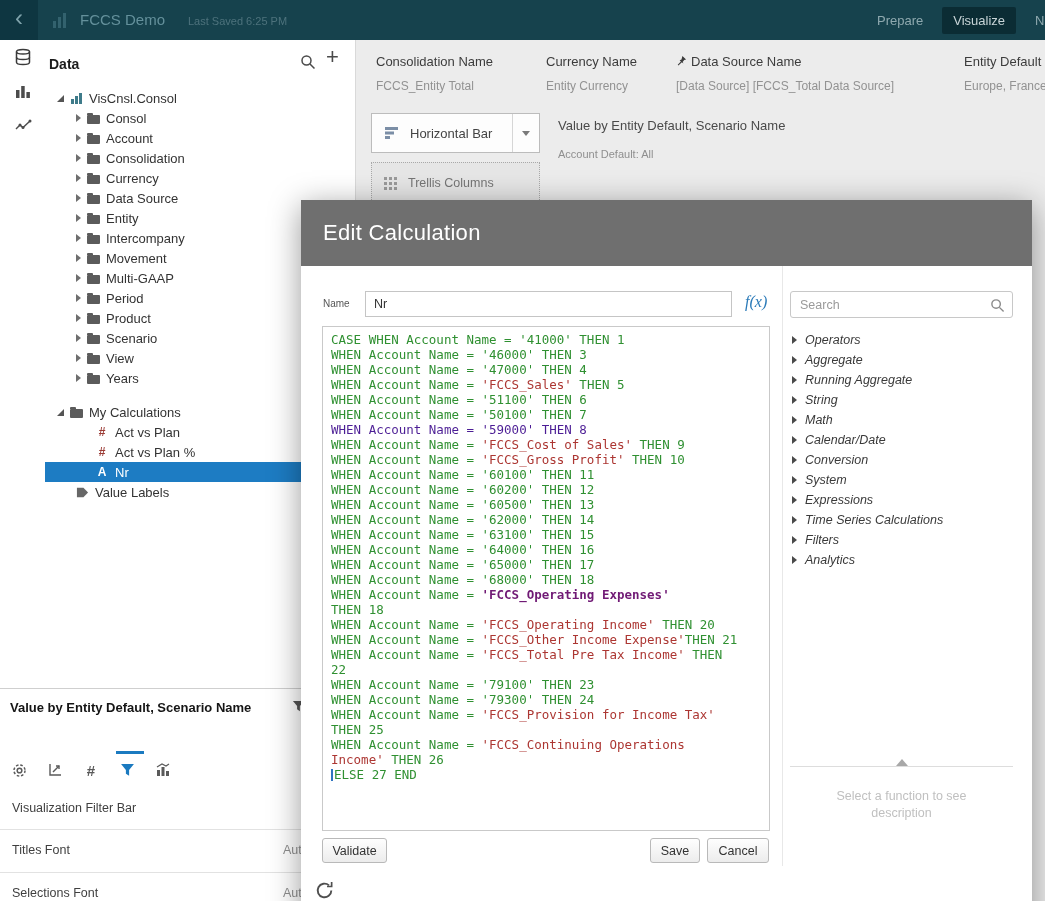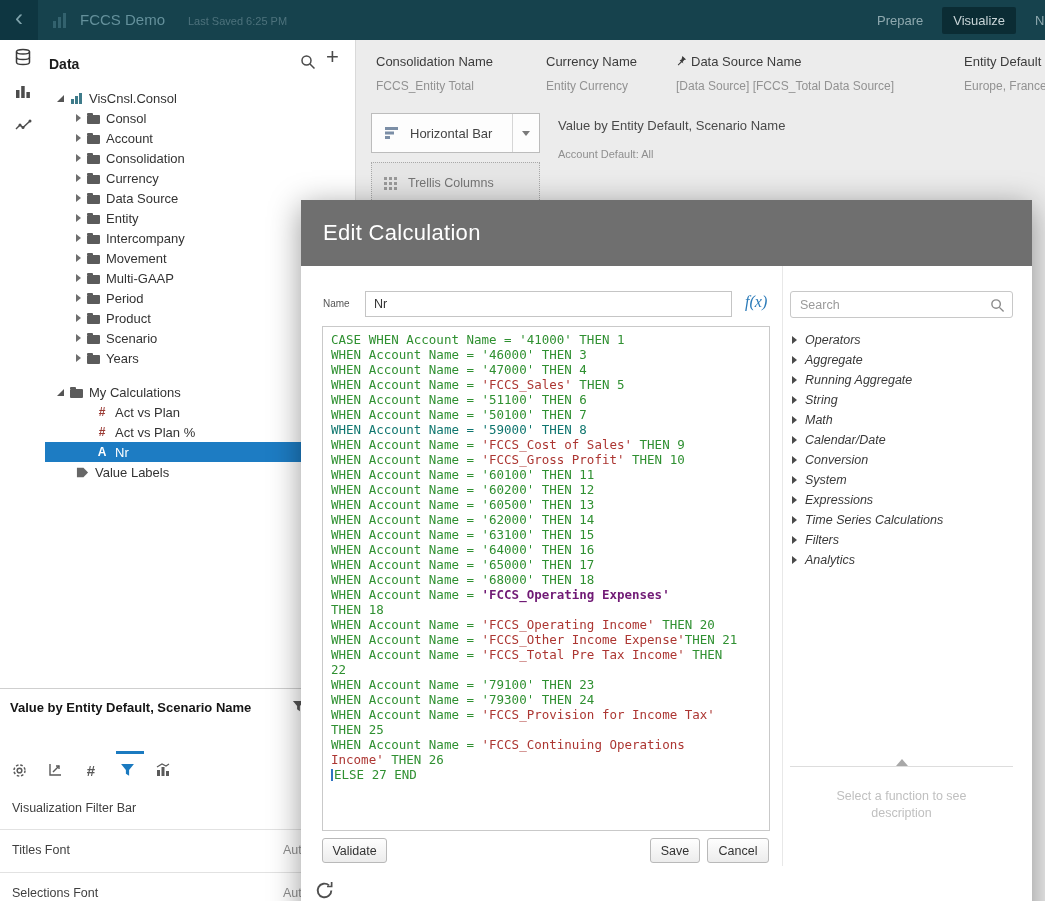--- a/index.html
+++ b/index.html
@@ -226,20 +226,25 @@
             <span class="tree-label" data-interactable="false">Product</span>
           </div>
           <div class="tree-row lvl1" data-interactable="true">
             <span class="tri" data-interactable="true"></span>
             <span class="folder-icon" data-interactable="false"></span>
             <span class="tree-label" data-interactable="false">Scenario</span>
           </div>
           <div class="tree-row lvl1" data-interactable="true">
             <span class="tri" data-interactable="true"></span>
             <span class="folder-icon" data-interactable="false"></span>
+            <span class="tree-label" data-interactable="false">View</span>
+          </div>
+          <div class="tree-row lvl1" data-interactable="true">
+            <span class="tri" data-interactable="true"></span>
+            <span class="folder-icon" data-interactable="false"></span>
             <span class="tree-label" data-interactable="false">Years</span>
           </div>
         </div>
       <div class="tree-row lvl0 gap-top" data-interactable="true">
         <span class="tri expanded" data-interactable="true"></span>
         <span class="folder-icon" data-interactable="false"></span>
         <span class="tree-label" data-interactable="false">My Calculations</span>
       </div>
       <div data-interactable="false">
           <div class="tree-row lvl2" data-interactable="true">
@@ -387,21 +392,21 @@
       <label class="name-label" data-interactable="false">Name</label>
       <input class="name-input" data-interactable="true" value="Nr" style="">
       <span class="fx" data-interactable="true">f(x)</span>
       <div class="code-area" data-interactable="true">
           <div class="code-line" data-interactable="false"><span style="color: rgb(47, 144, 49);">CASE WHEN Account Name = '41000' THEN 1</span></div>
           <div class="code-line" data-interactable="false"><span style="color: rgb(47, 144, 49);">WHEN Account Name = '46000' THEN 3</span></div>
           <div class="code-line" data-interactable="false"><span style="color: rgb(47, 144, 49);">WHEN Account Name = '47000' THEN 4</span></div>
           <div class="code-line" data-interactable="false"><span style="color: rgb(47, 144, 49);">WHEN Account Name = </span><span style="color: rgb(172, 54, 50);">'FCCS_Sales'</span><span style="color: rgb(47, 144, 49);"> THEN 5</span></div>
           <div class="code-line" data-interactable="false"><span style="color: rgb(47, 144, 49);">WHEN Account Name = '51100' THEN 6</span></div>
           <div class="code-line" data-interactable="false"><span style="color: rgb(47, 144, 49);">WHEN Account Name = '50100' THEN 7</span></div>
-          <div class="code-line" data-interactable="false"><span style="color: #0f766e;">WHEN Account Name = '59000' THEN 8</span></div>
+          <div class="code-line" data-interactable="false"><span style="color: #4c1d95;">WHEN Account Name = '59000' THEN 8</span></div>
           <div class="code-line" data-interactable="false"><span style="color: rgb(47, 144, 49);">WHEN Account Name = </span><span style="color: rgb(172, 54, 50);">'FCCS_Cost of Sales'</span><span style="color: rgb(47, 144, 49);"> THEN 9</span></div>
           <div class="code-line" data-interactable="false"><span style="color: rgb(47, 144, 49);">WHEN Account Name = </span><span style="color: rgb(172, 54, 50);">'FCCS_Gross Profit'</span><span style="color: rgb(47, 144, 49);"> THEN 10</span></div>
           <div class="code-line" data-interactable="false"><span style="color: rgb(47, 144, 49);">WHEN Account Name = '60100' THEN 11</span></div>
           <div class="code-line" data-interactable="false"><span style="color: rgb(47, 144, 49);">WHEN Account Name = '60200' THEN 12</span></div>
           <div class="code-line" data-interactable="false"><span style="color: rgb(47, 144, 49);">WHEN Account Name = '60500' THEN 13</span></div>
           <div class="code-line" data-interactable="false"><span style="color: rgb(47, 144, 49);">WHEN Account Name = '62000' THEN 14</span></div>
           <div class="code-line" data-interactable="false"><span style="color: rgb(47, 144, 49);">WHEN Account Name = '63100' THEN 15</span></div>
           <div class="code-line" data-interactable="false"><span style="color: rgb(47, 144, 49);">WHEN Account Name = '64000' THEN 16</span></div>
           <div class="code-line" data-interactable="false"><span style="color: rgb(47, 144, 49);">WHEN Account Name = '65000' THEN 17</span></div>
           <div class="code-line" data-interactable="false"><span style="color: rgb(47, 144, 49);">WHEN Account Name = '68000' THEN 18</span></div>

